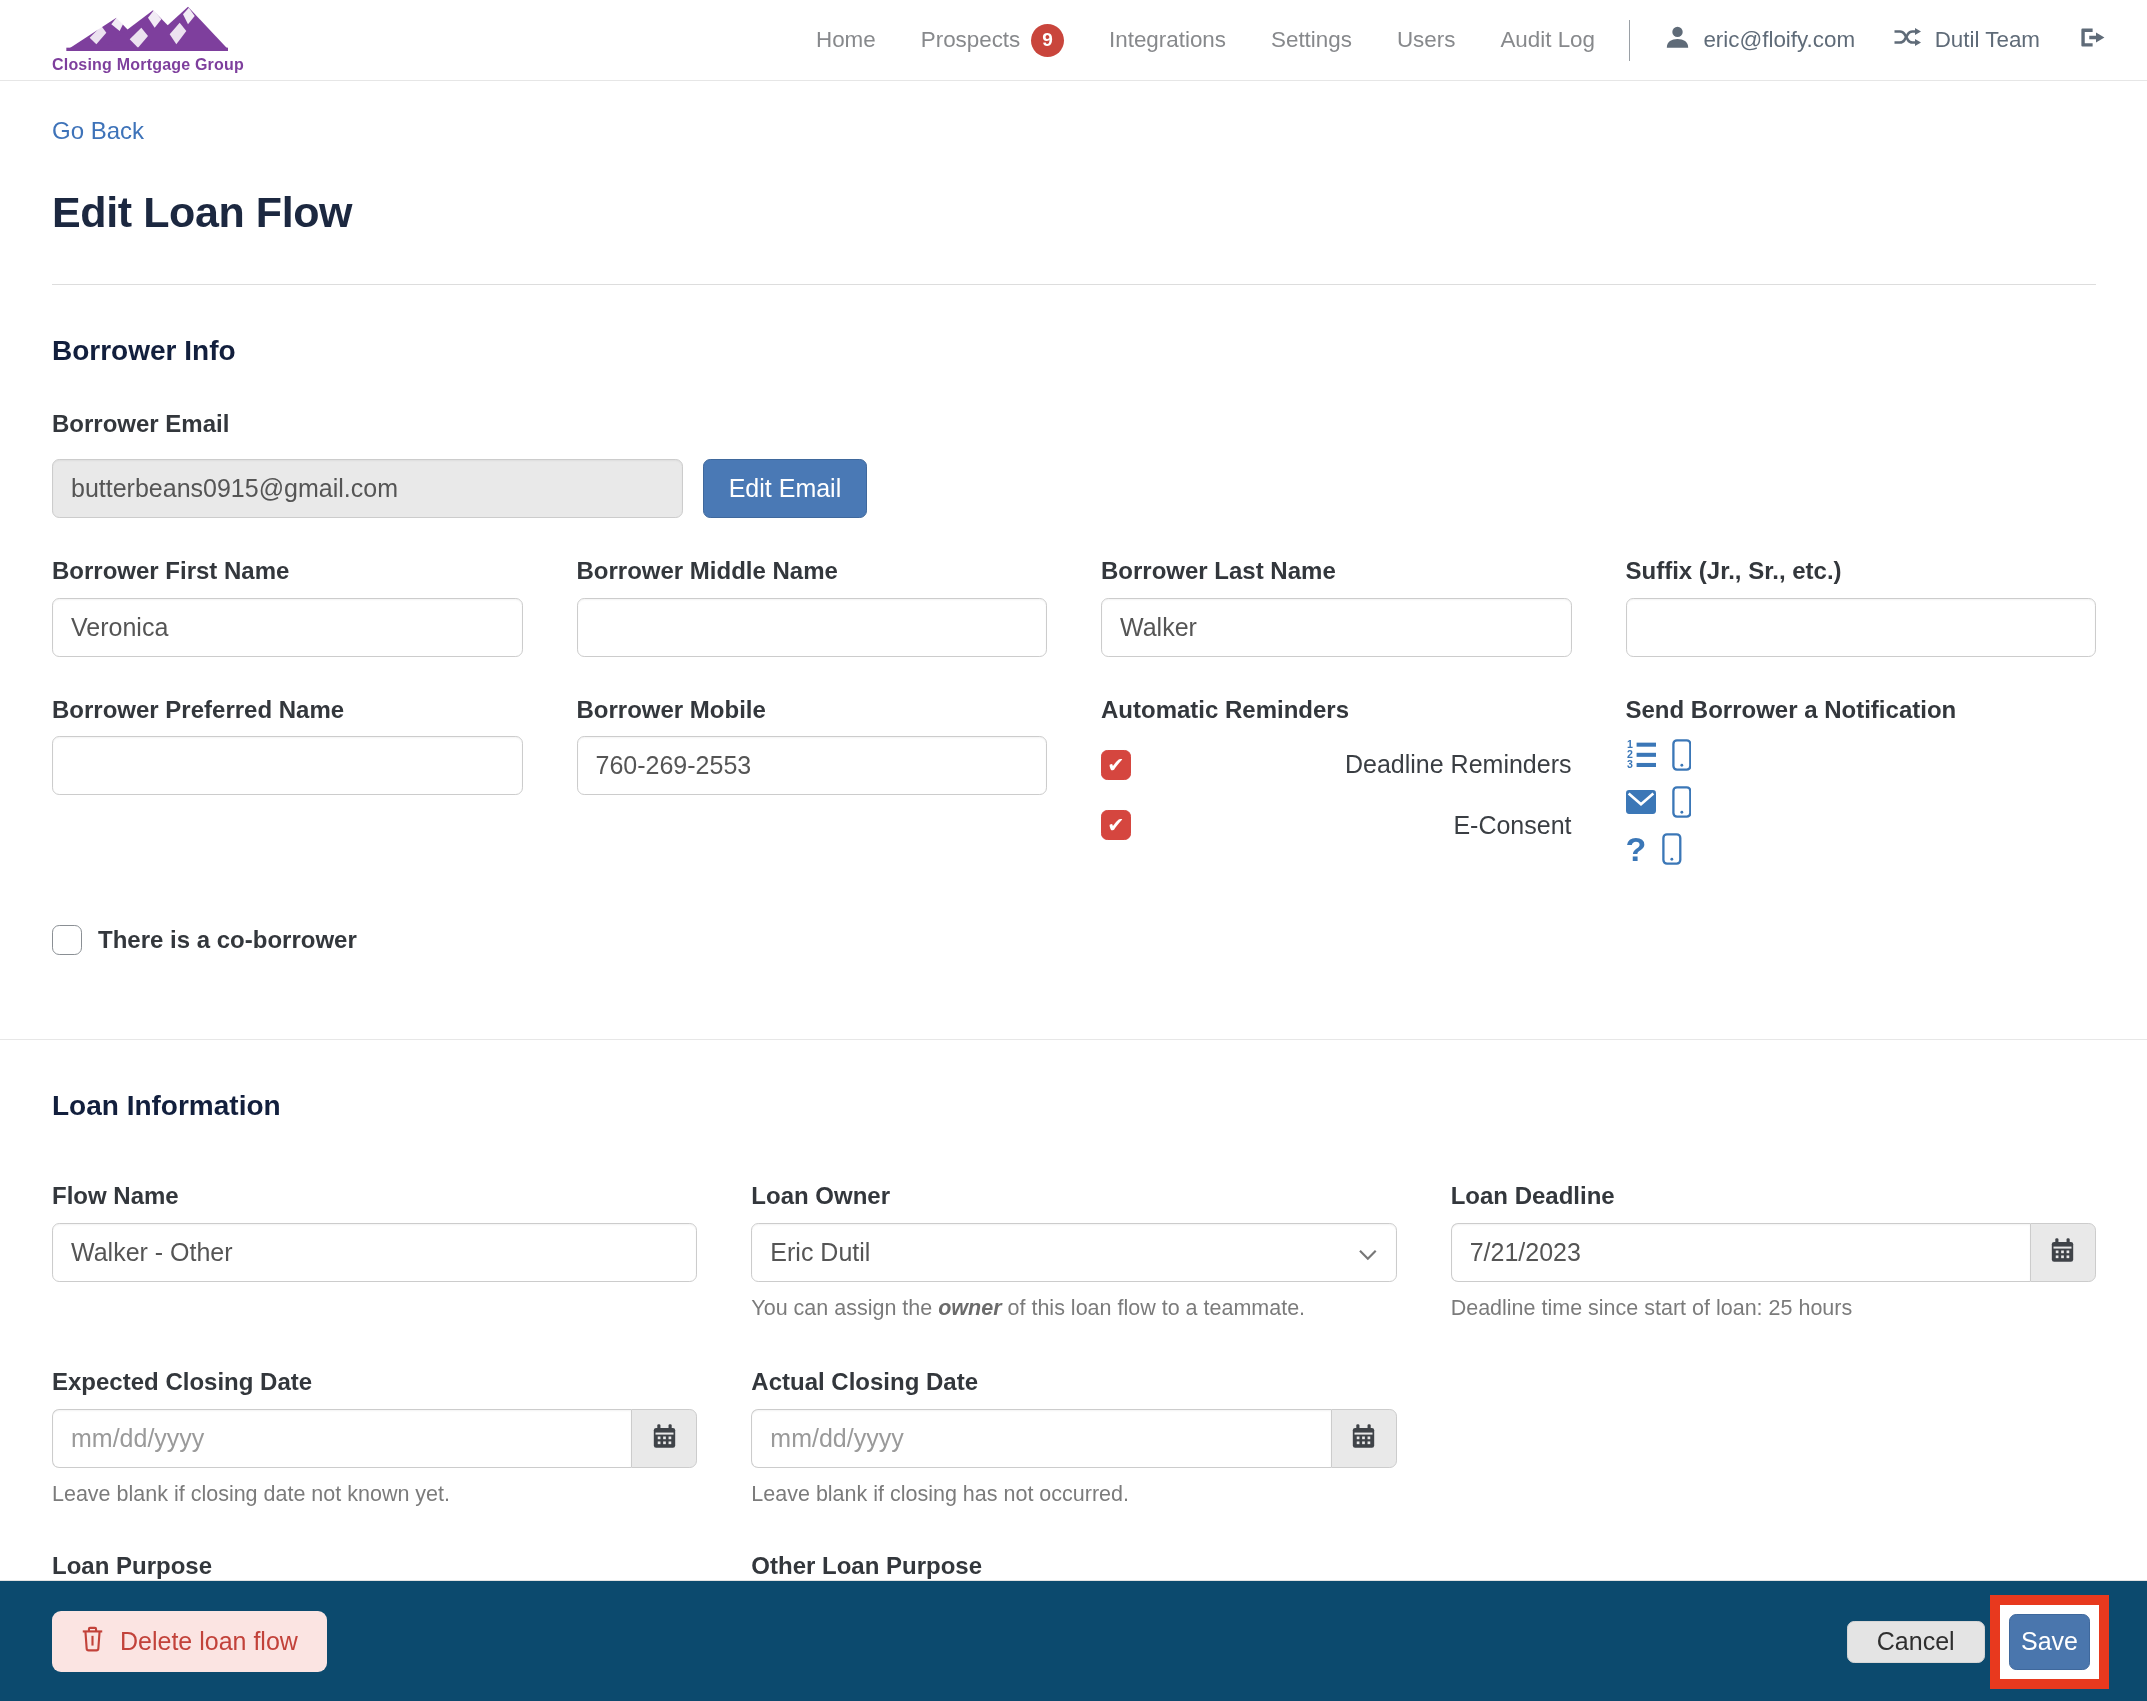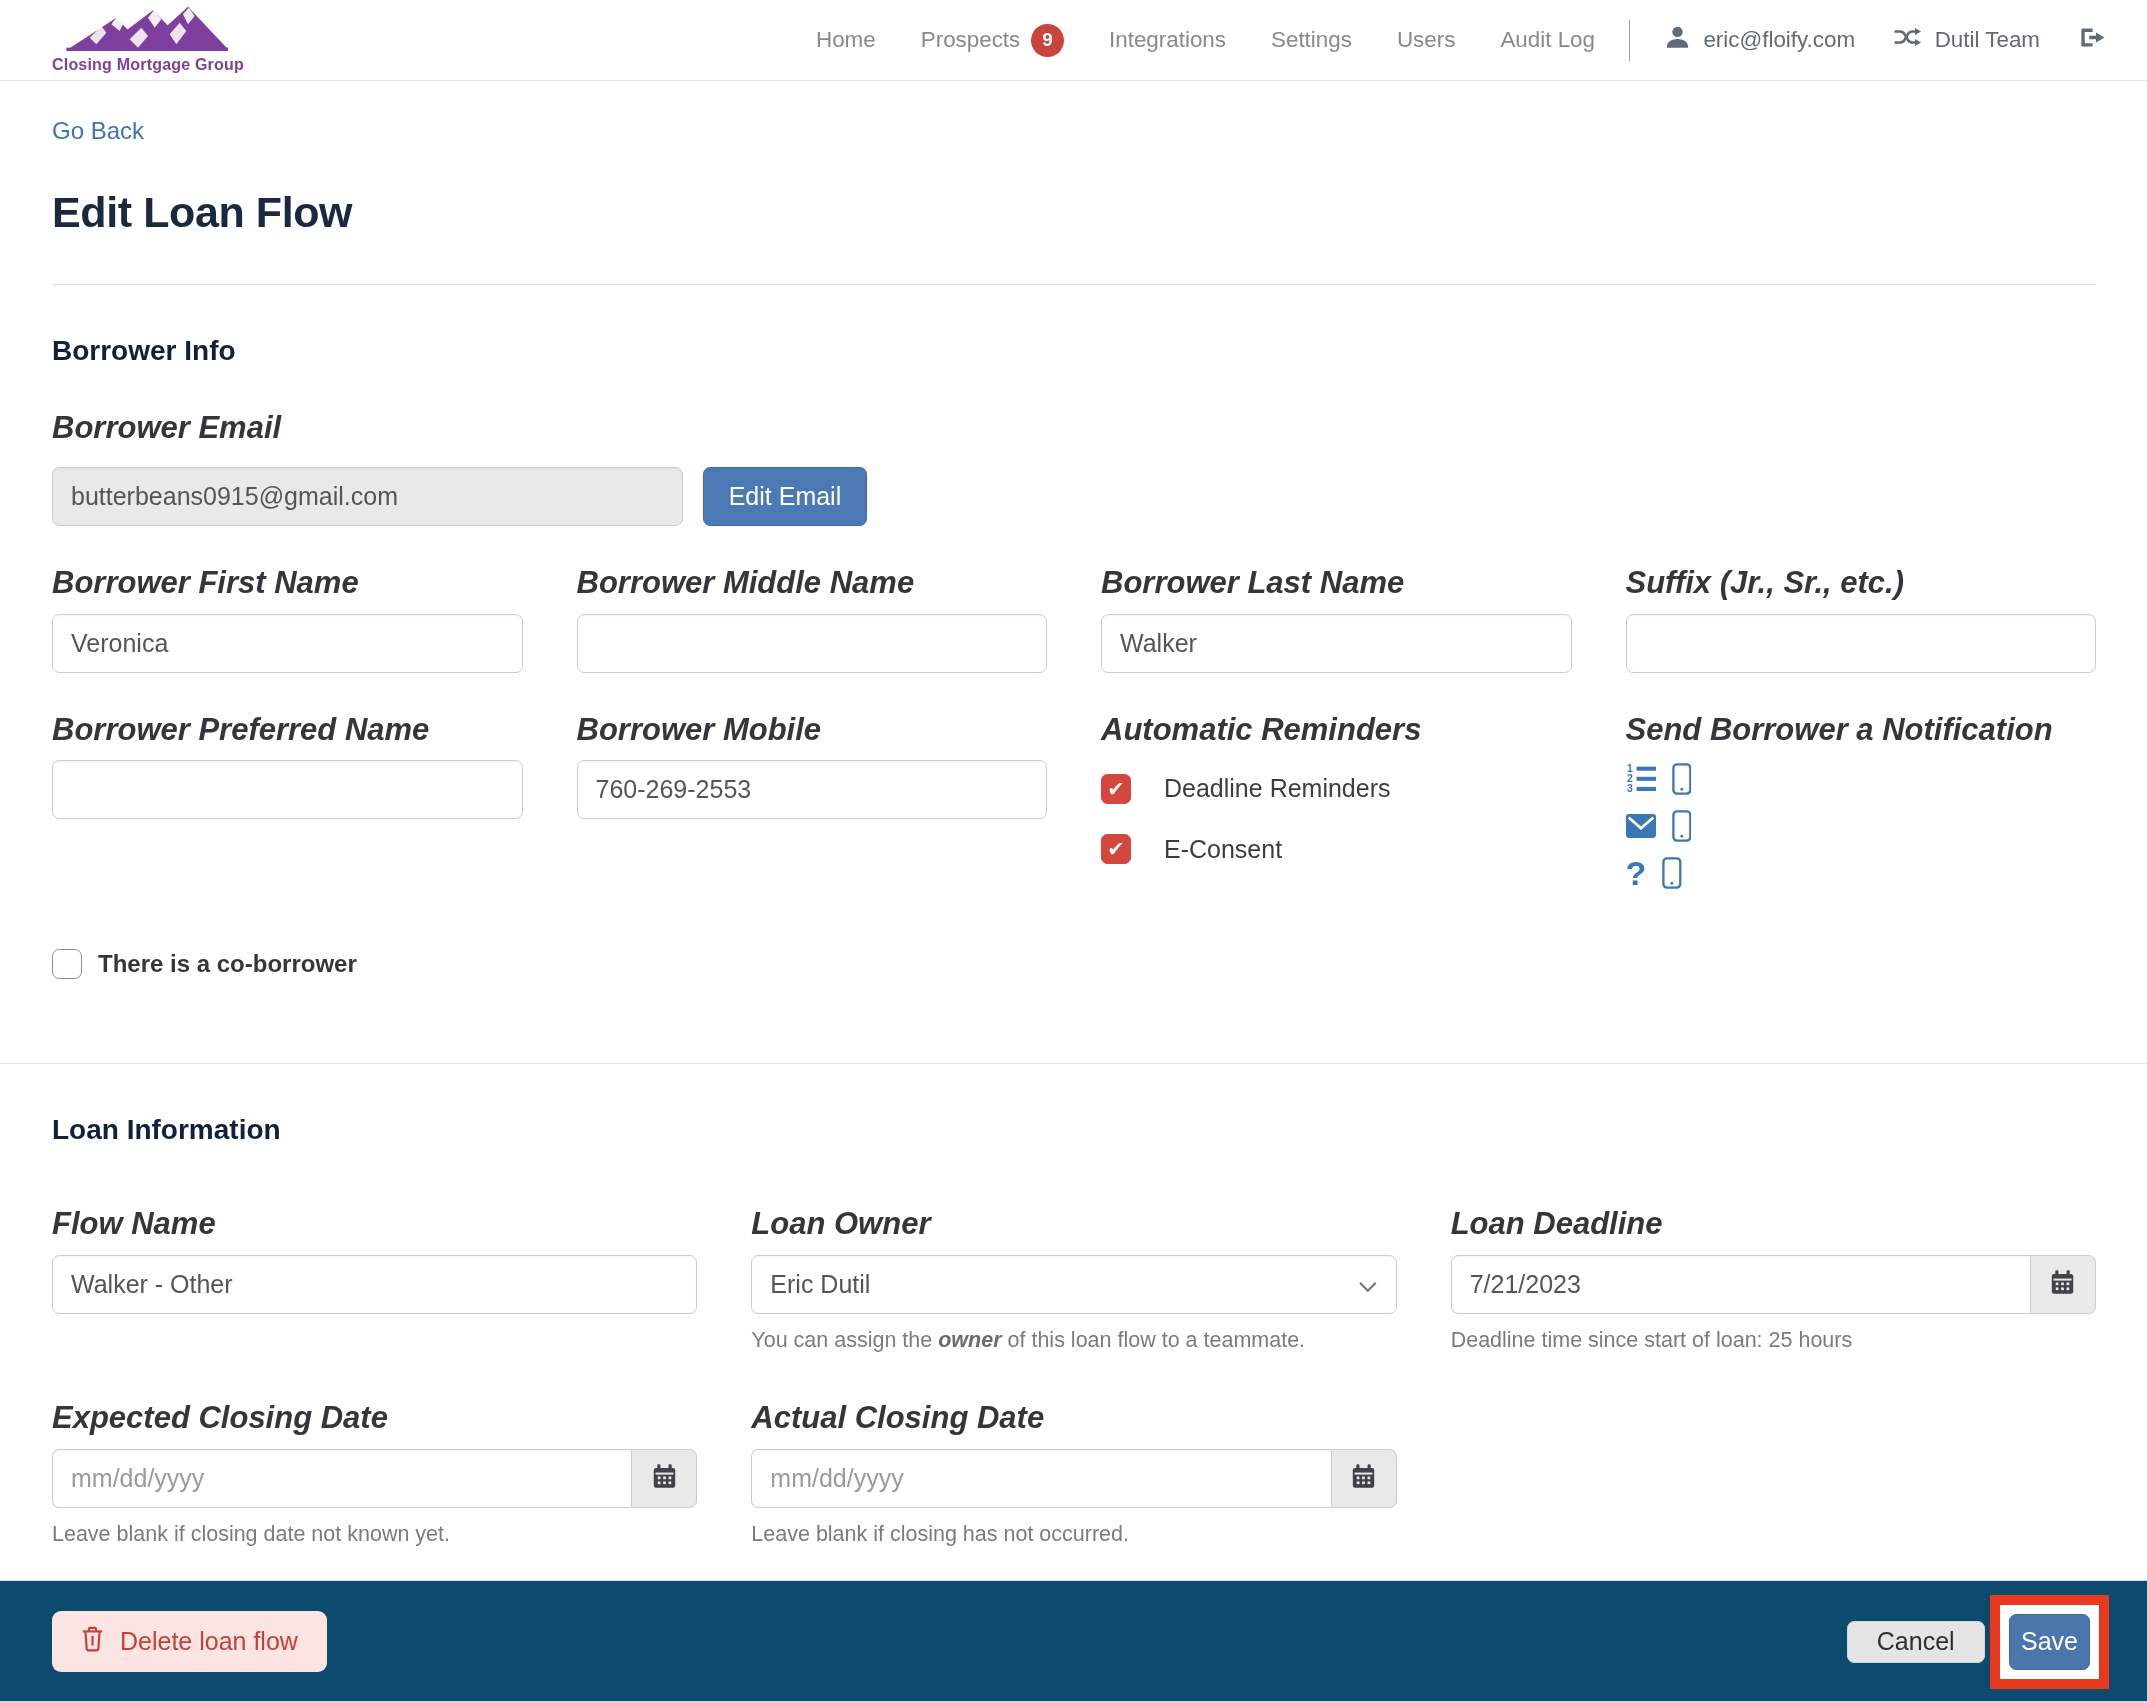--- a/index.html
+++ b/index.html
@@ -23,41 +23,41 @@
   .nav-user { display: flex; align-items: center; gap: 38px; color: #5f6b78; font-size: 22.4px; }
   .nav-user .cluster { display: flex; align-items: center; gap: 12.5px; cursor: pointer; white-space: nowrap; }
 
   
   main { padding: 0 52px; }
   .go-back { margin-top: 36px; font-size: 24px; color: #3e73b9; cursor: pointer; display: inline-block; }
   h1.page-title { margin-top: 43px; font-size: 43px; font-weight: bold; color: #1c2840; letter-spacing: -0.4px; }
   .title-rule { margin-top: 47px; height: 0.9px; background: #ddd; border: 0; }
   .section-title { margin-top: 50px; font-size: 28px; font-weight: bold; color: #121f3d; }
 
-  .field-label { display: block; font-size: 31px; font-weight: bold; color: #33373c; margin-bottom: 12.5px; white-space: nowrap; font-style: italic; }
+  .field-label { display: block; font-size: 24px; font-weight: bold; color: #33373c; margin-bottom: 12.5px; white-space: nowrap; }
   .input {
     height: 59px; width: 100%; border: 0.9px solid #ccc; border-radius: 7.2px;
     padding: 0 18px; font-size: 25px; color: #555; background: #fff;
     font-family: inherit; box-shadow: inset 0 0.9px 1.8px rgba(0,0,0,.05); outline: none;
   }
   .input::placeholder { color: #9a9a9a; }
   .input[disabled] { background: #e9e9e9; color: #555; }
 
   .email-row { margin-top: 21.5px; display: flex; gap: 19.7px; align-items: stretch; }
   .email-row .input { width: 631px; }
   .btn { font-family: inherit; cursor: pointer; border: 0; }
   .btn-primary { background: #4a79b5; border: 0.9px solid #3f689c; color: #fff; font-size: 25px; border-radius: 7.2px; padding: 0 25px; height: 59px; }
 
   .email-label { margin-top: 43px; margin-bottom: 0; }
   .grid4 { display: grid; grid-template-columns: repeat(4, 1fr); column-gap: 54px; margin-top: 39px; align-items: start; }
   .grid3 { display: grid; grid-template-columns: repeat(3, 1fr); column-gap: 54px; margin-top: 60px; align-items: start; }
   .closing-grid { margin-top: 47px; }
 
   
-  .check-row { display: flex; align-items: center; gap: 33px; margin-top: 21.5px; height: 39px; cursor: pointer; }
+  .check-row { display: flex; align-items: center; gap: 18px; margin-top: 21.5px; height: 39px; cursor: pointer; justify-content: space-between; }
   .cbx { width: 30px; height: 30px; border-radius: 6.3px; background: #fff; border: 1.8px solid #8a8f94; display: inline-flex; align-items: center; justify-content: center; flex: 0 0 auto; }
   .cbx.checked { background: #d5463f; border-color: #d5463f; }
   .cbx.checked::after { content: "✔"; color: #fff; font-size: 20.6px; line-height: 1; }
   .check-label { font-size: 25px; color: #3a3e43; }
   .co-borrower { margin-top: 57px; display: flex; align-items: center; gap: 16px; cursor: pointer; }
   .co-borrower .cbx { border-radius: 7.2px; }
   .co-borrower .check-label { font-weight: bold; font-size: 24px; color: #33373c; }
 
   
   .notif-grid { display: flex; flex-direction: column; gap: 9px; margin-top: 7.2px; }

